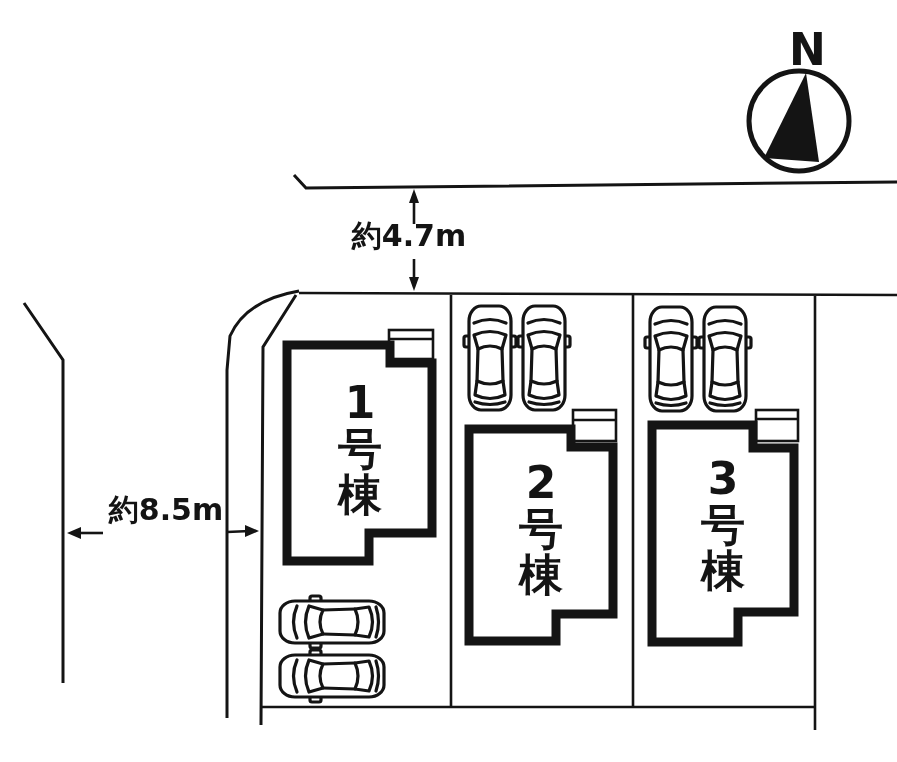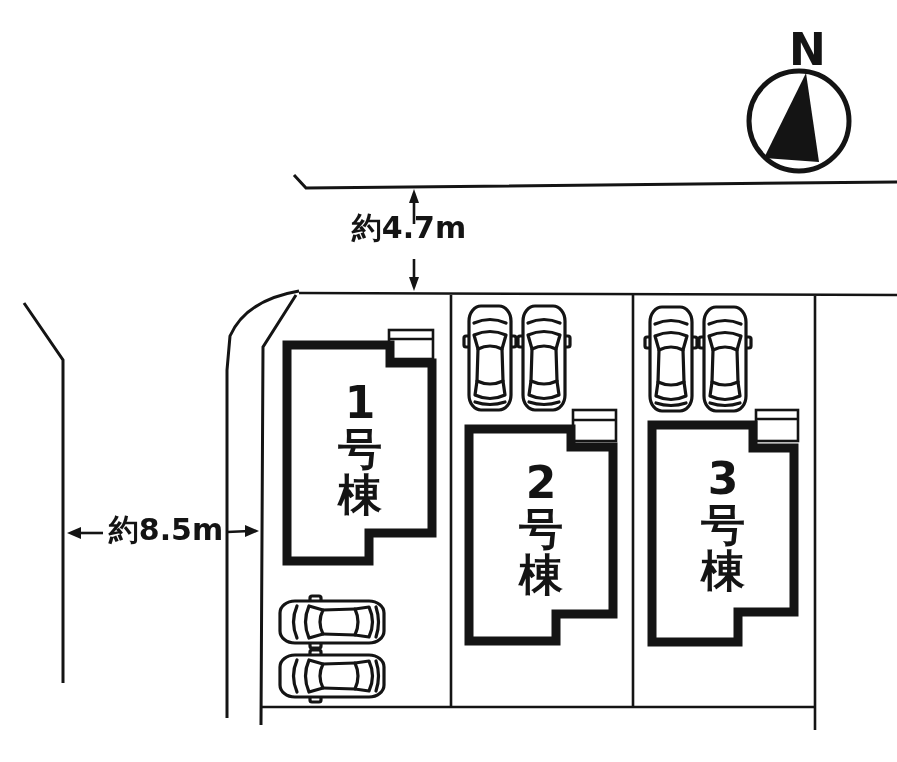--- a/index.html
+++ b/index.html
@@ -85,23 +85,23 @@
     <g stroke="#141414" stroke-width="2.6">
       <line x1="78" y1="533" x2="103" y2="533"></line>
       <line x1="227" y1="532" x2="250" y2="531"></line>
       <polygon points="67,533 81,527 81,539" fill="#141414" stroke="none"></polygon>
       <polygon points="259,531 245,525 245,537" fill="#141414" stroke="none"></polygon>
     </g>
   </svg>
 
   <div class="lbl north-label" style="left:808px;top:24px;">N</div>
 
-  <div class="lbl dim-label" style="left:409px;top:208px;">約4.7m</div>
+  <div class="lbl dim-label" style="left:409px;top:216px;">約4.7m</div>
 
-  <div class="lbl dim-label" style="left:166px;top:510px;">約8.5m</div>
+  <div class="lbl dim-label" style="left:166px;top:490px;">約8.5m</div>
 
   <div class="lbl bldg-label" style="left:360px;top:380px;">
     <span>1</span>
     <span>号</span>
     <span>棟</span>
   </div>
 
   <div class="lbl bldg-label" style="left:541px;top:460px;">
     <span>2</span>
     <span>号</span>

